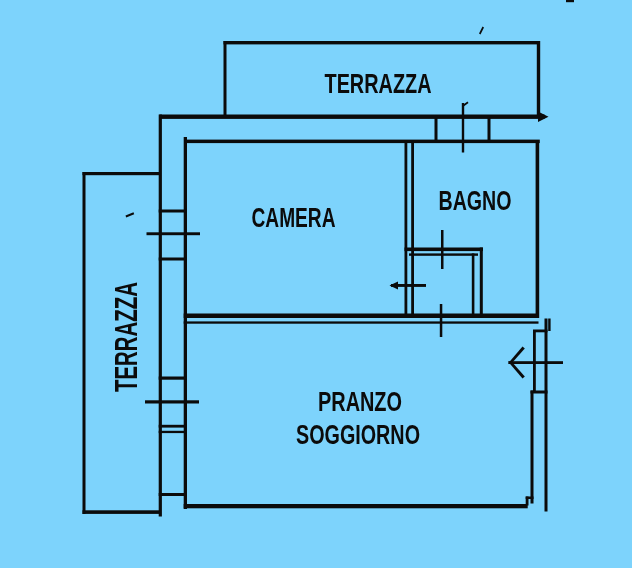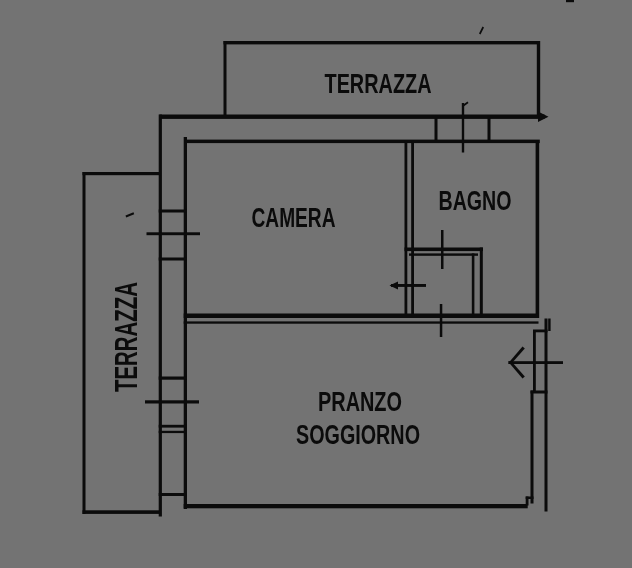--- a/index.html
+++ b/index.html
@@ -1,16 +1,16 @@
 <!DOCTYPE html>
 <html><head>
 <meta charset="utf-8">
 <style>
   html,body{margin:0;padding:0;background:#ffffff;}
-  .page{width:632px;height:568px;position:relative;background:#737373;overflow:hidden;}
+  .page{width:632px;height:568px;position:relative;background:#7dd3fc;overflow:hidden;}
   text{font-family:"Liberation Sans",sans-serif;font-weight:bold;fill:#0b0b0b;}
 </style>
 </head>
 <body>
 <div class="page">
 <svg width="632" height="568" viewBox="0 0 632 568" xmlns="http://www.w3.org/2000/svg">
 <g fill="#0b0b0b" stroke="none">
 
 <rect x="223.5" y="41" width="316.5" height="3.4"></rect>
 

